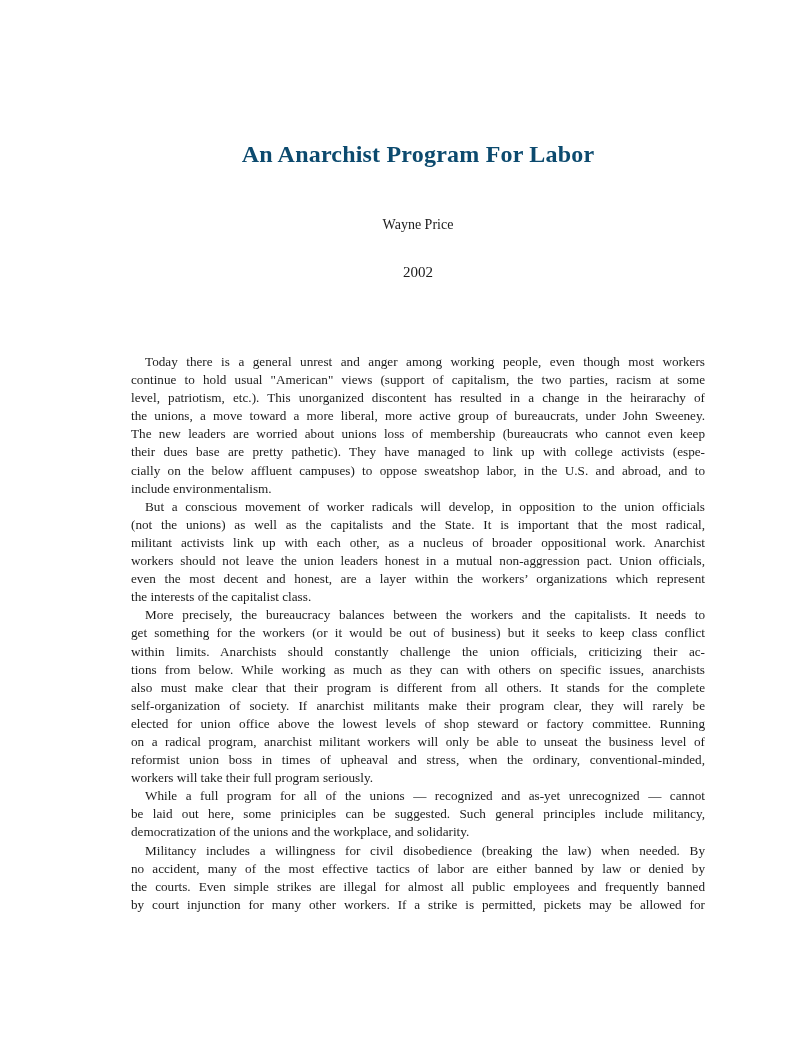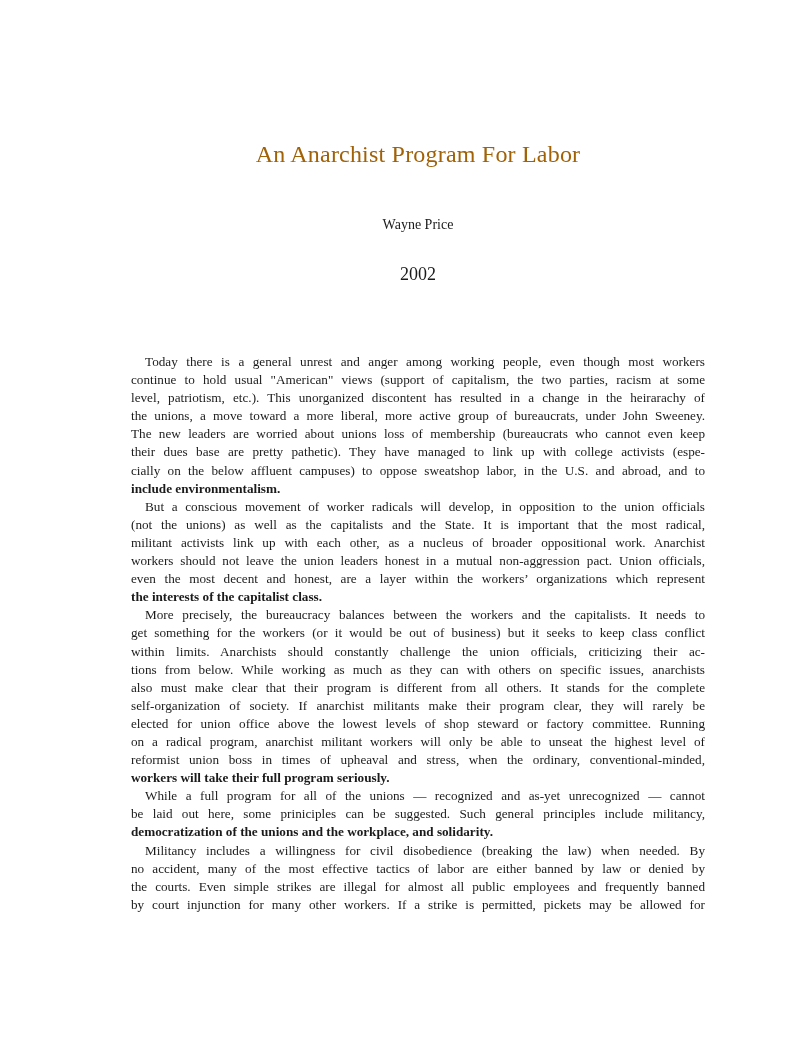--- a/index.html
+++ b/index.html
@@ -17,39 +17,39 @@
     overflow: hidden;
   }
   .title {
     position: absolute;
     top: 141px;
     left: 131px;
     width: 574px;
     margin: 0;
     text-align: center;
     font-size: 24px;
-    font-weight: normal;
+    font-weight: bold;
     letter-spacing: 0.2px;
-    color: #a16207;
+    color: #0c4a6e;
   }
   .author {
     position: absolute;
     top: 217px;
     left: 131px;
     width: 574px;
     text-align: center;
     font-size: 14px;
   }
   .date {
     position: absolute;
     top: 264px;
     left: 131px;
     width: 574px;
     text-align: center;
-    font-size: 18px;
+    font-size: 15px;
   }
   .body {
     position: absolute;
     top: 353px;
     left: 131px;
     width: 574px;
     font-size: 13.2px;
     line-height: 18.1px;
   }
   .paragraph {
@@ -61,21 +61,20 @@
     white-space: normal;
     height: 18.1px;
     overflow: visible;
   }
   .line.first {
     padding-left: 14px;
   }
   .line.final {
     text-align: center;
     text-align-last: left;
-    font-weight: bold;
   }
 </style>
 </head>
 <body>
 
 <div class="page">
   <h1 class="title">An Anarchist Program For Labor</h1>
   <div class="author">Wayne Price</div>
   <div class="date">2002</div>
   <div class="body">
@@ -98,21 +97,21 @@
         <div class="line final">the interests of the capitalist class.</div>
       </div>
       <div class="paragraph">
         <div class="line first">More precisely, the bureaucracy balances between the workers and the capitalists. It needs to</div>
         <div class="line">get something for the workers (or it would be out of business) but it seeks to keep class conflict</div>
         <div class="line">within limits.  Anarchists should constantly challenge the union officials, criticizing their ac-</div>
         <div class="line">tions from below. While working as much as they can with others on specific issues, anarchists</div>
         <div class="line">also must make clear that their program is different from all others.  It stands for the complete</div>
         <div class="line">self-organization of society. If anarchist militants make their program clear, they will rarely be</div>
         <div class="line">elected for union office above the lowest levels of shop steward or factory committee. Running</div>
-        <div class="line">on a radical program, anarchist militant workers will only be able to unseat the highest level of</div>
+        <div class="line">on a radical program, anarchist militant workers will only be able to unseat the business level of</div>
         <div class="line">reformist union boss in times of upheaval and stress, when the ordinary, conventional-minded,</div>
         <div class="line final">workers will take their full program seriously.</div>
       </div>
       <div class="paragraph">
         <div class="line first">While a full program for all of the unions — recognized and as-yet unrecognized — cannot</div>
         <div class="line">be laid out here, some priniciples can be suggested.  Such general principles include militancy,</div>
         <div class="line final">democratization of the unions and the workplace, and solidarity.</div>
       </div>
       <div class="paragraph">
         <div class="line first">Militancy includes a willingness for civil disobedience (breaking the law) when needed.  By</div>

